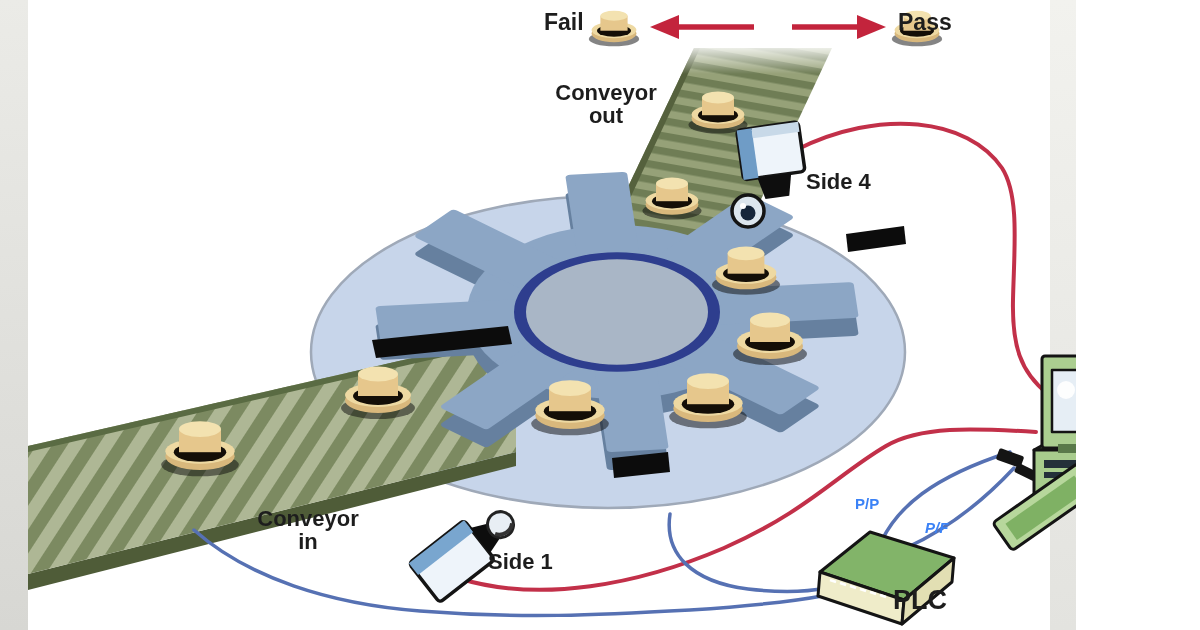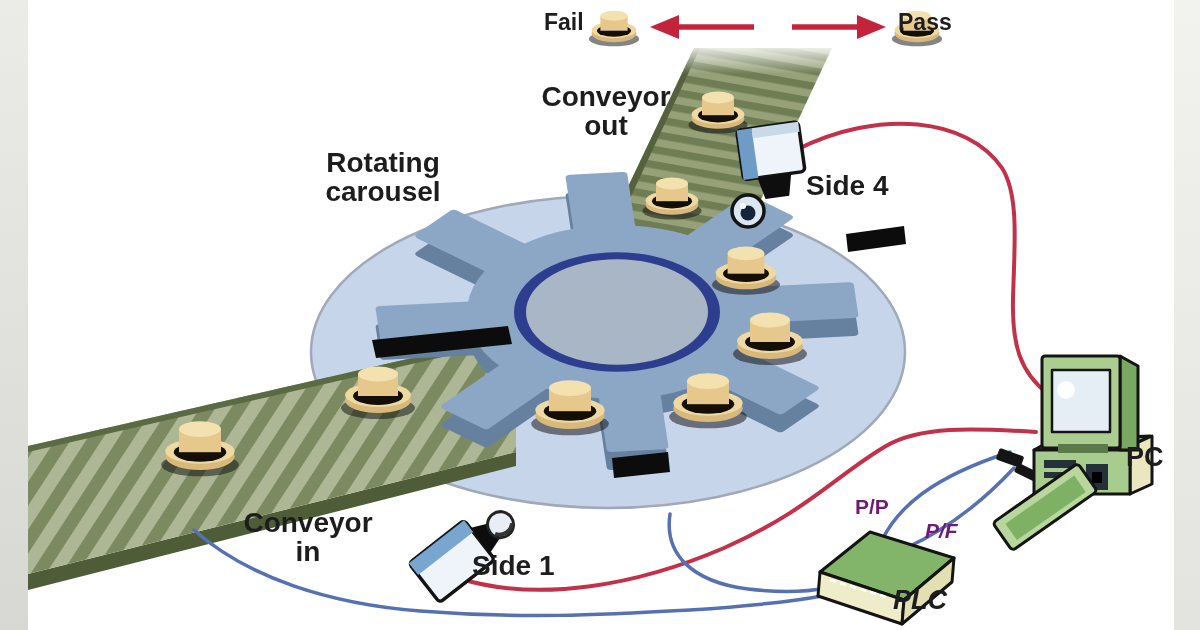--- a/index.html
+++ b/index.html
@@ -1,25 +1,25 @@
 <!DOCTYPE html>
 <html><head>
 <meta charset="utf-8">
 <style>
   html,body{margin:0;padding:0;background:#fff;}
-  #stage{position:relative;width:1200px;height:630px;overflow:hidden;background:#ffffff;
+  #stage{position:relative;width:1076px;height:630px;overflow:hidden;background:#ffffff;
          font-family:"Liberation Sans",sans-serif;}
   .band{position:absolute;top:0;height:630px;width:28px;}
   #band-left{left:0;background:linear-gradient(to bottom,#ebebe7,#d7d7d3);}
   #band-right{right:0;width:26px;background:linear-gradient(to bottom,#f2f2ee,#e3e3df);}
   svg{position:absolute;left:0;top:0;}
-  .lbl{position:absolute;color:#1d1d1d;font-weight:700;font-size:28px;line-height:1.04;
+  .lbl{position:absolute;color:#1d1d1d;font-weight:700;font-size:22px;line-height:1.04;
        white-space:nowrap;letter-spacing:0;}
   .lbl.center{transform:translateX(-50%);text-align:center;}
-  .lbl.blue{color:#701a75;font-size:21px;}
+  .lbl.blue{color:#3b82f6;font-size:15px;}
   .lbl.big{font-size:27px;}
 </style>
 </head>
 <body>
 
 <div id="stage">
 
   <div class="band" id="band-left"></div>
   <div class="band" id="band-right"></div>
 
@@ -198,32 +198,28 @@
   </svg>
 
   <div class="lbl" style="left:544px;top:11px;font-size:23px;">Fail</div>
   <div class="lbl" style="left:898px;top:11px;font-size:23px;">Pass</div>
 
   <div class="lbl center" style="left:606px;top:82px;">
     <span style="display:block">Conveyor</span>
     <span style="display:block">out</span>
   </div>
 
-  <div class="lbl center" style="left:383px;top:148px;">
-    <span style="display:block">Rotating</span>
-    <span style="display:block">carousel</span>
-  </div>
 
   <div class="lbl" style="left:806px;top:171px;">Side 4</div>
-  <div class="lbl" style="left:472px;top:551px;">Side 1</div>
+  <div class="lbl" style="left:488px;top:551px;">Side 1</div>
 
   <div class="lbl center" style="left:308px;top:508px;">
     <span style="display:block">Conveyor</span>
     <span style="display:block">in</span>
   </div>
 
   <div class="lbl blue" style="left:855px;top:496px;">P/P</div>
   <div class="lbl blue" style="left:925px;top:520px;font-style:italic;">P/F</div>
 
-  <div class="lbl big" style="left:893px;top:586px;font-style:italic;">PLC</div>
+  <div class="lbl big" style="left:893px;top:586px;">PLC</div>
   <div class="lbl big" style="left:1126px;top:443px;">PC</div>
 
 </div>
 
 </body></html>

